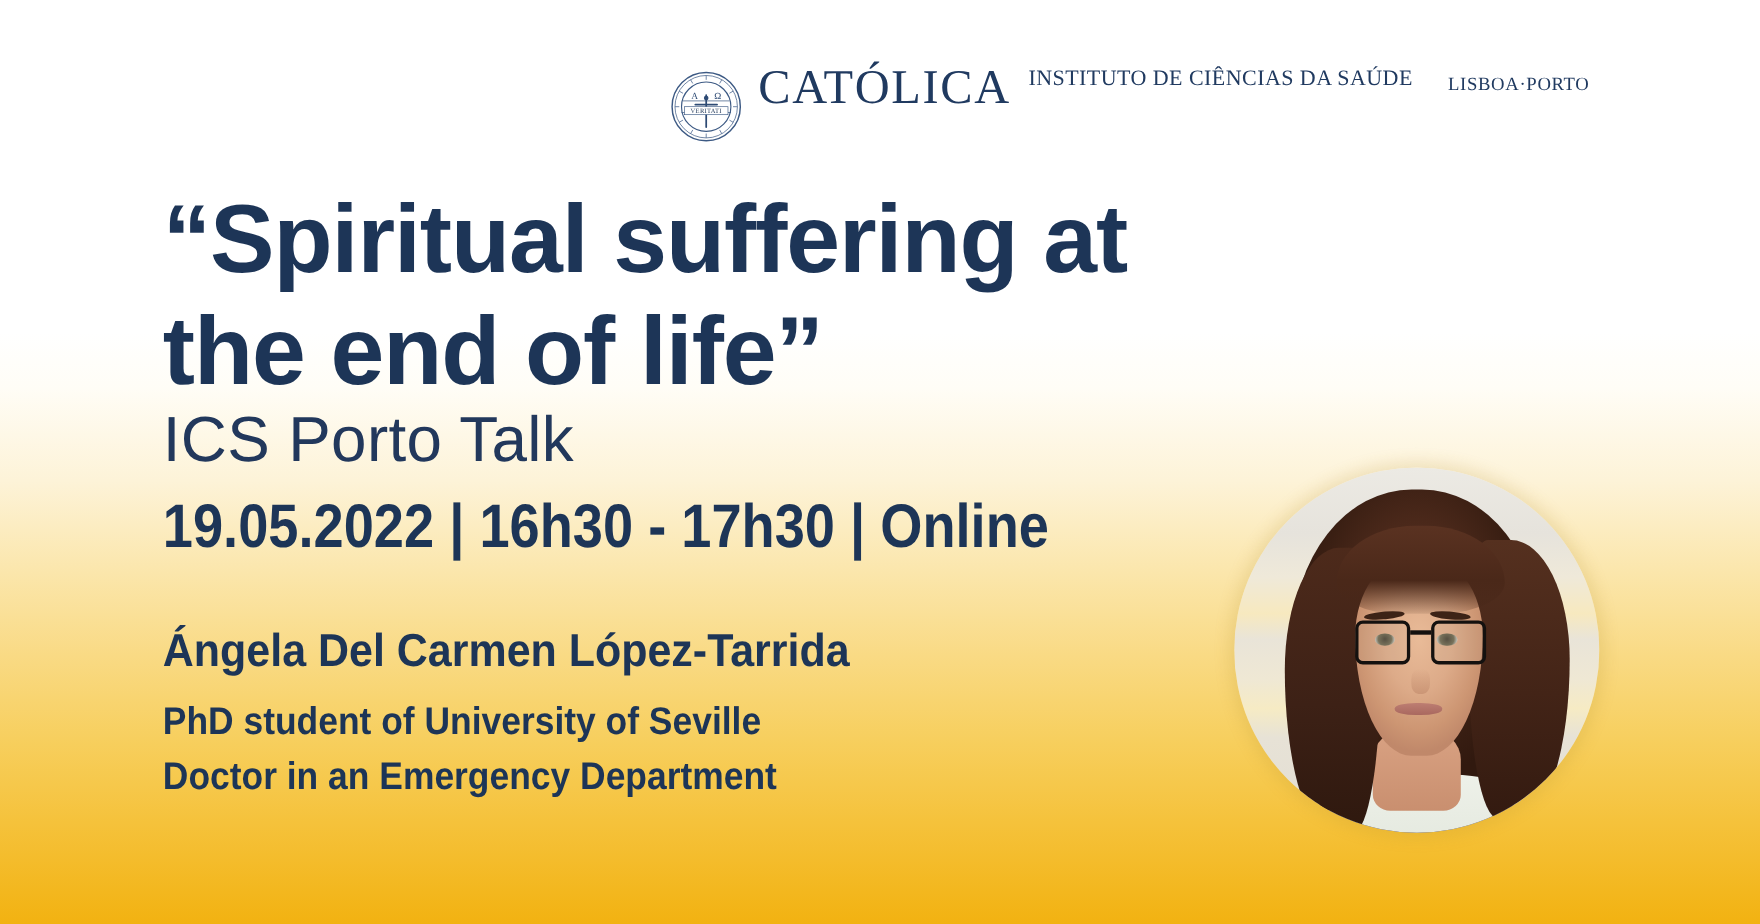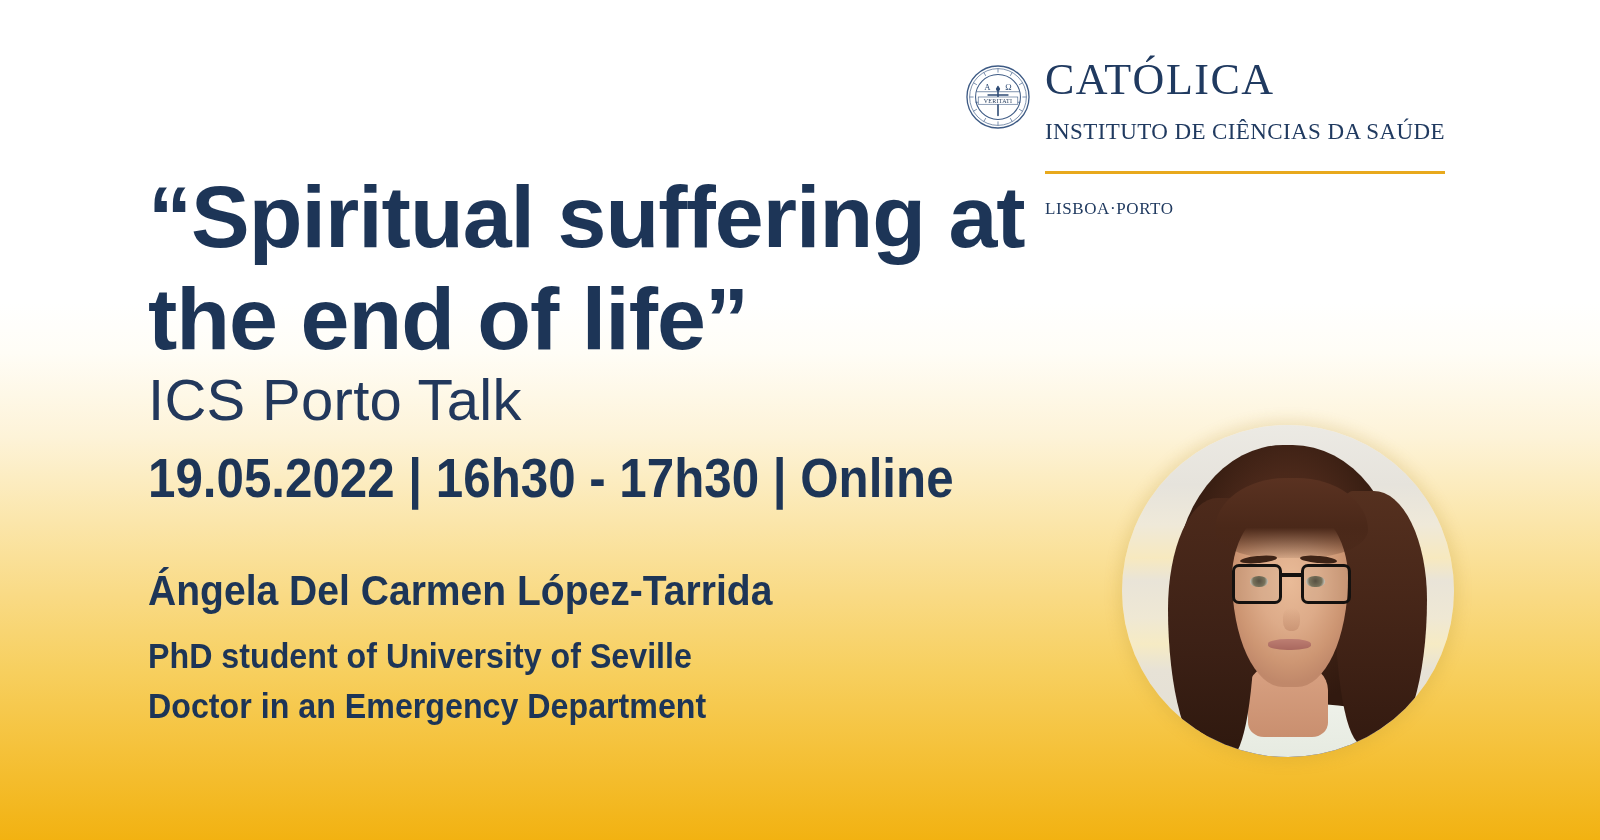--- a/index.html
+++ b/index.html
@@ -41,34 +41,33 @@
     gap: 14px;
   }
   #seal {
     width: 66px;
     height: 66px;
     flex: 0 0 auto;
     margin-top: 6px;
   }
   #logo-text {
     display: flex;
-    flex-direction: column;
     gap: 16px;
   }
   #wordmark {
     font-family: "Liberation Serif", serif;
     font-size: 44px;
     line-height: 0.98;
     letter-spacing: 1.5px;
     color: #203a60;
     white-space: nowrap;
   }
   #subwordmark {
     font-family: "Liberation Serif", serif;
-    font-size: 23px;
+    font-size: 20px;
     line-height: 1.1;
     letter-spacing: 0.4px;
     color: #203a60;
     white-space: nowrap;
     margin-top: 2px;
   }
   #logo-rule {
     height: 3px;
     background: #e8a91d;
     margin-top: 11px;

